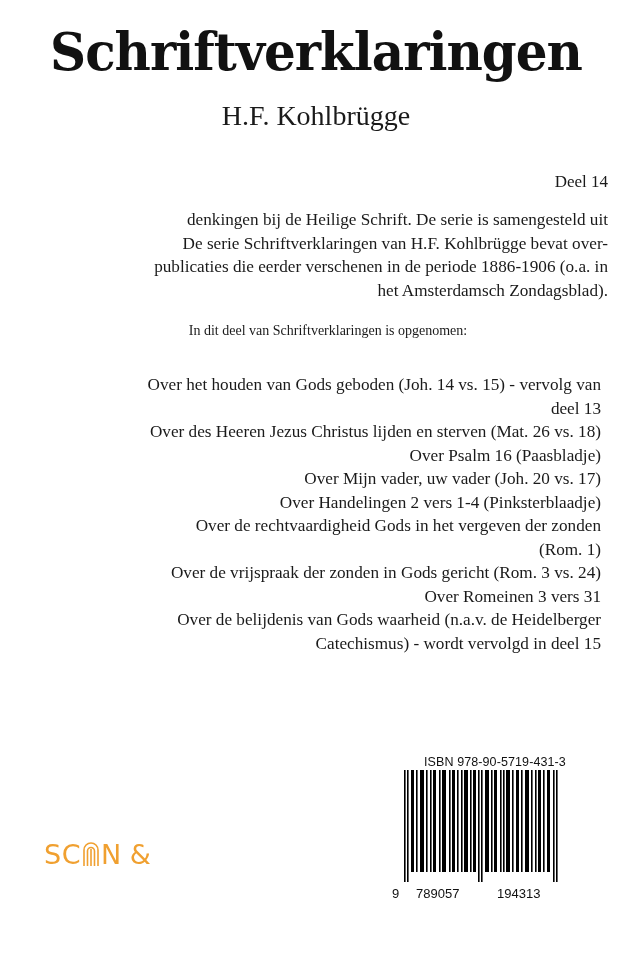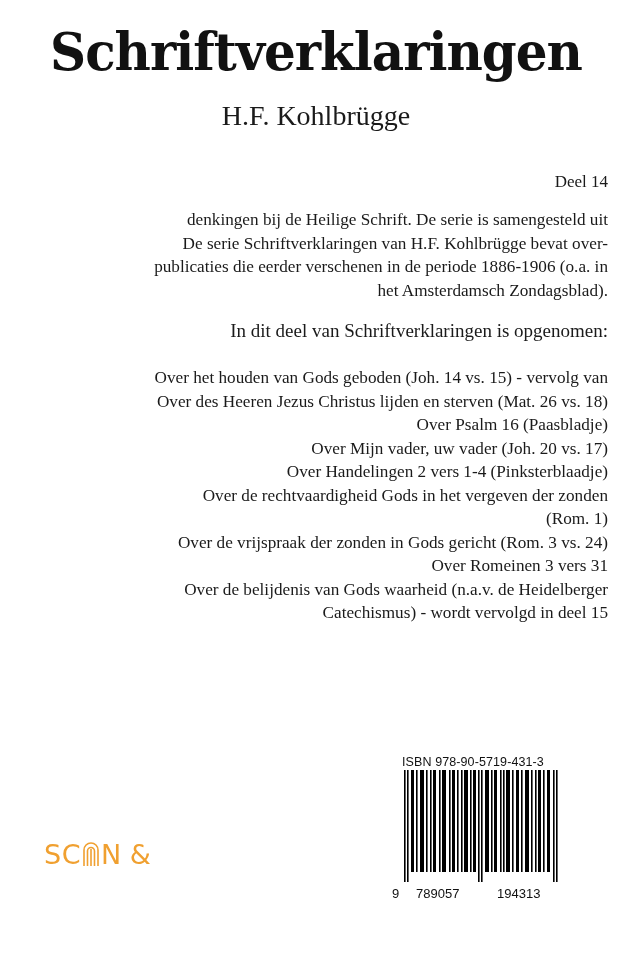--- a/index.html
+++ b/index.html
@@ -17,28 +17,28 @@
     }
     .volume {
       position: absolute; right: 24px; top: 172px;
       font-size: 17px; color: #1a1a1a;
     }
     .blurb {
       position: absolute; right: 24px; top: 208px; width: 560px;
       text-align: right; font-size: 17.2px; line-height: 23.5px; color: #1a1a1a;
     }
     .blurb p { margin: 0; }
-    .intro { position: absolute; right: 24px; top: 319px; width: 560px; text-align: right; font-size: 19px; line-height: 23.5px; }
+    .intro { position: absolute; right: 24px; top: 319px; width: 560px; text-align: center; font-size: 14px; line-height: 23.5px; }
     .contents {
       position: absolute; right: 24px; top: 366px; width: 570px;
-      text-align: right; font-size: 17.2px; line-height: 23.5px; list-style: none; margin: 0; padding: 0;
+      text-align: right; font-size: 17.2px; line-height: 23.5px; list-style: none; margin: 7px; padding: 0;
     }
     .contents li { margin: 0; padding: 0; }
     .isbn {
-      position: absolute; left: 402px; top: 755px;
+      position: absolute; left: 424px; top: 755px;
       font-family: "Liberation Sans", sans-serif; font-size: 12.5px; color: #111;
       letter-spacing: 0.1px;
     }
     .barcode {
       position: absolute; left: 402px; top: 770px; width: 160px; height: 112px;
     }
     .bc-digits {
       position: absolute; top: 886px; font-family: "Liberation Sans", sans-serif;
       font-size: 13px; color: #111;
     }
@@ -67,20 +67,21 @@
     <p>denkingen bij de Heilige Schrift. De serie is samengesteld uit</p>
     <p>De serie Schriftverklaringen van H.F. Kohlbrügge bevat over-</p>
     <p>publicaties die eerder verschenen in de periode 1886-1906 (o.a. in</p>
     <p>het Amsterdamsch Zondagsblad).</p>
   </div>
 
   <div class="intro serif">In dit deel van Schriftverklaringen is opgenomen:</div>
 
   <ul class="contents serif">
     <li>Over het houden van Gods geboden (Joh. 14 vs. 15) - vervolg van</li>
+    <li>deel 13</li>
     <li>Over des Heeren Jezus Christus lijden en sterven (Mat. 26 vs. 18)</li>
     <li>Over Psalm 16 (Paasbladje)</li>
     <li>Over Mijn vader, uw vader (Joh. 20 vs. 17)</li>
     <li>Over Handelingen 2 vers 1-4 (Pinksterblaadje)</li>
     <li>Over de rechtvaardigheid Gods in het vergeven der zonden</li>
     <li>(Rom. 1)</li>
     <li>Over de vrijspraak der zonden in Gods gericht (Rom. 3 vs. 24)</li>
     <li>Over Romeinen 3 vers 31</li>
     <li>Over de belijdenis van Gods waarheid (n.a.v. de Heidelberger</li>
     <li>Catechismus) - wordt vervolgd in deel 15</li>

